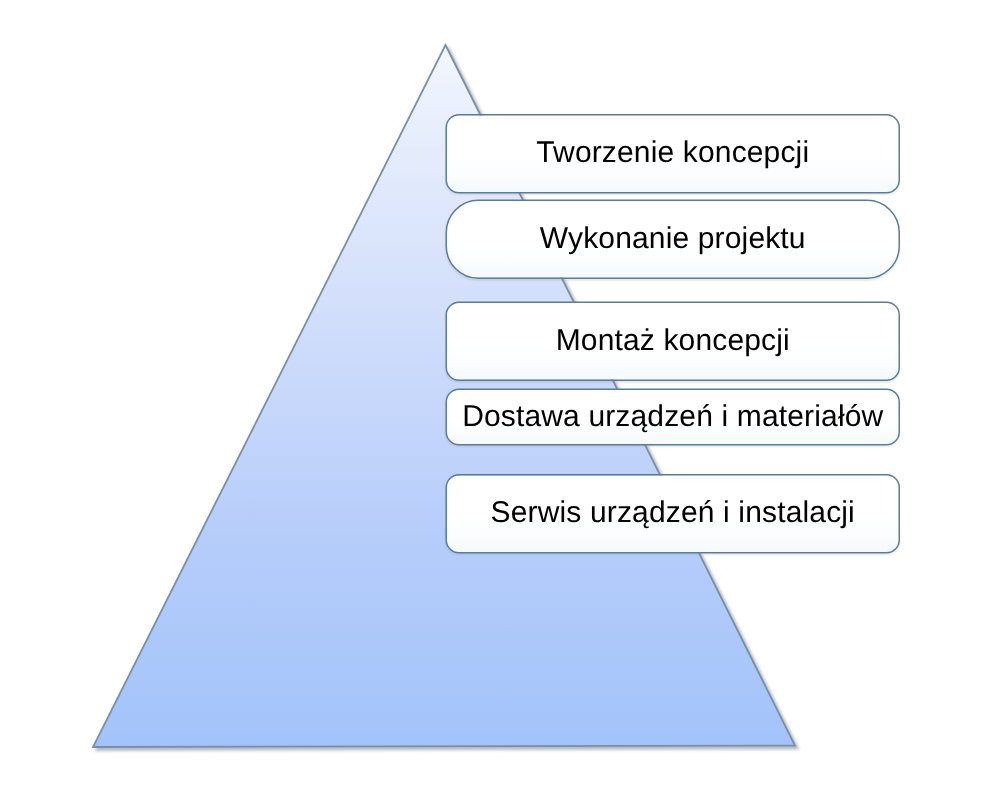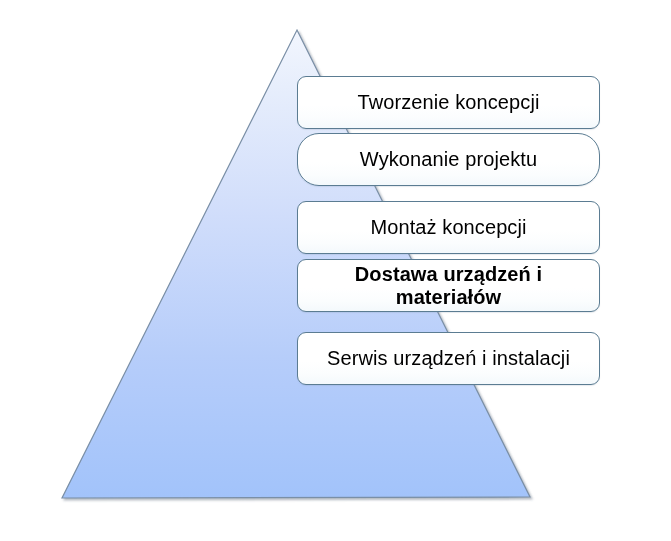--- a/index.html
+++ b/index.html
@@ -51,22 +51,22 @@
     box-shadow: 0 1px 1px rgba(120, 140, 160, 0.18);
   }
   .label-box .box-text {
     display: block;
     width: 100%;
   }
 
   .box-1 { top: 76px;  height: 53px; }
   .box-2 { top: 133px; height: 53px; border-radius: 22px; }
   .box-3 { top: 201px; height: 53px; }
-  .box-4 { top: 259px; height: 53px; font-weight: bold; }
-  .box-5 { top: 332px; height: 53px; }
+  .box-4 { top: 259px; height: 38px; }
+  .box-5 { top: 316px; height: 53px; }
   .box-6 { top: 392px; height: 52px; }
 
   
   .two-line { font-size: 20px; }
 </style>
 </head>
 <body>
 
 <div id="stage">
 

